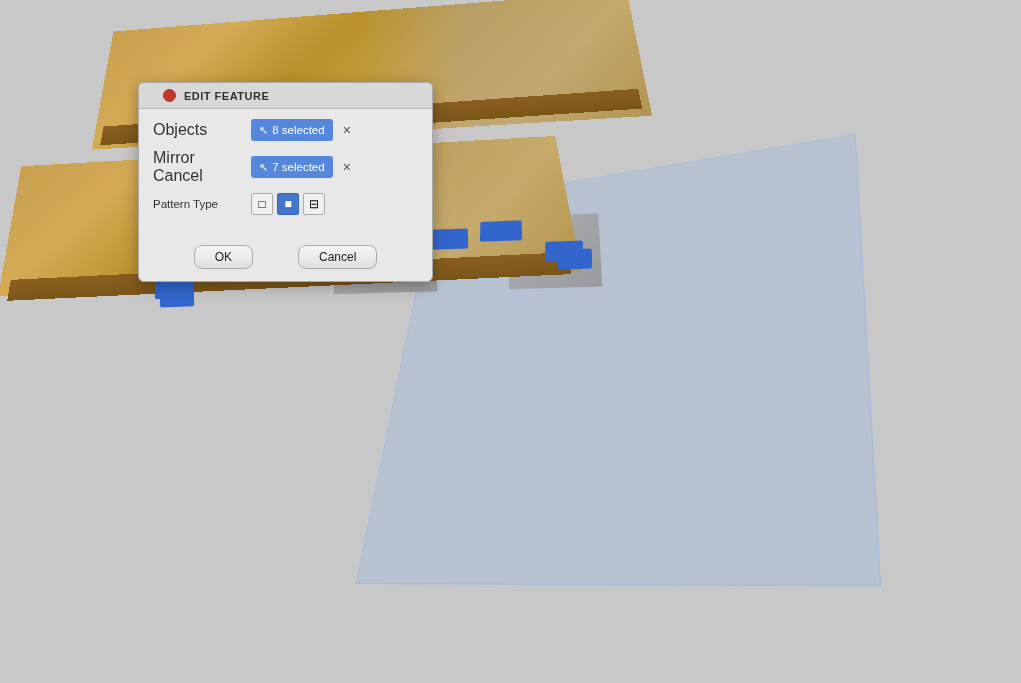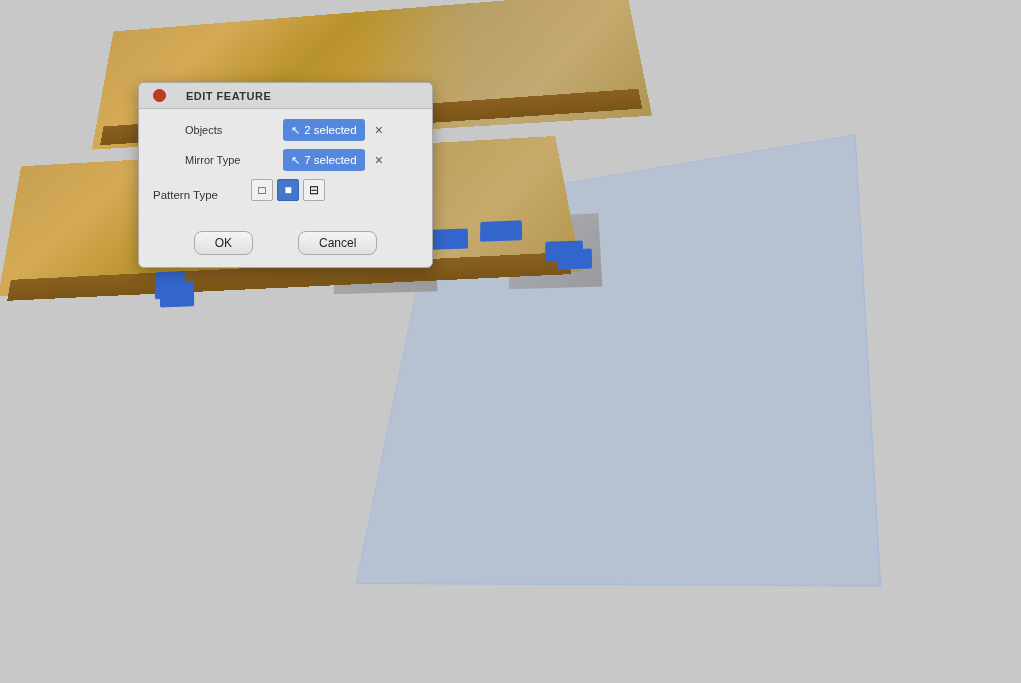--- a/index.html
+++ b/index.html
@@ -124,24 +124,24 @@
       background: #e8e8e8;
       border: 1px solid #aaaaaa;
       border-radius: 6px;
       box-shadow: 0 4px 16px rgba(0,0,0,0.3);
       overflow: hidden;
     }
 
     .dialog-titlebar {
       background: #d8d8d8;
       border-bottom: 1px solid #bbbbbb;
-      padding: 6px 14px;
-      display: flex;
-      align-items: center;
-      gap: 20px;
+      padding: 6px 24px;
+      display: flex;
+      align-items: center;
+      gap: 8px;
     }
 
     .dialog-close-btn {
       width: 13px;
       height: 13px;
       background: #c0392b;
       border-radius: 50%;
       border: 1px solid #a93226;
       display: flex;
       align-items: center;
@@ -172,25 +172,24 @@
     }
 
     .dialog-row {
       display: flex;
       align-items: center;
       margin-bottom: 8px;
       gap: 8px;
     }
 
     .dialog-label {
-      font-size: 11px;
+      font-size: 16px;
       color: #333;
       width: 90px;
       flex-shrink: 0;
-      margin-left: 32px;
     }
 
     .selection-btn {
       display: flex;
       align-items: center;
       gap: 4px;
       background: #5588dd;
       color: white;
       border: none;
       border-radius: 3px;
@@ -209,21 +208,21 @@
       border: none;
       cursor: pointer;
       font-size: 14px;
       color: #555;
       padding: 0 2px;
       line-height: 1;
     }
 
     .pattern-type-row {
       display: flex;
-      align-items: flex-end;
+      align-items: center;
       margin-bottom: 12px;
       gap: 8px;
     }
 
     .pattern-type-label {
       font-size: 11.5px;
       color: #333;
       width: 90px;
       flex-shrink: 0;
     }
@@ -311,27 +310,27 @@
     <div class="dialog-close-btn"></div>
     <span class="dialog-title">EDIT FEATURE</span>
   </div>
 
   <div class="dialog-body">
 
     <div class="dialog-row">
       <span class="dialog-label">Objects</span>
       <button class="selection-btn">
         <span class="cursor-icon">↖</span>
-        <span>2 selected</span>
+        <span>8 selected</span>
       </button>
       <button class="clear-btn">×</button>
     </div>
 
     <div class="dialog-row">
-      <span class="dialog-label">Mirror Type</span>
+      <span class="dialog-label">Mirror Cancel</span>
       <button class="selection-btn">
         <span class="cursor-icon">↖</span>
         <span>7 selected</span>
       </button>
       <button class="clear-btn">×</button>
     </div>
 
     <div class="pattern-type-row">
       <span class="pattern-type-label">Pattern Type</span>
       <div class="pattern-icons">

